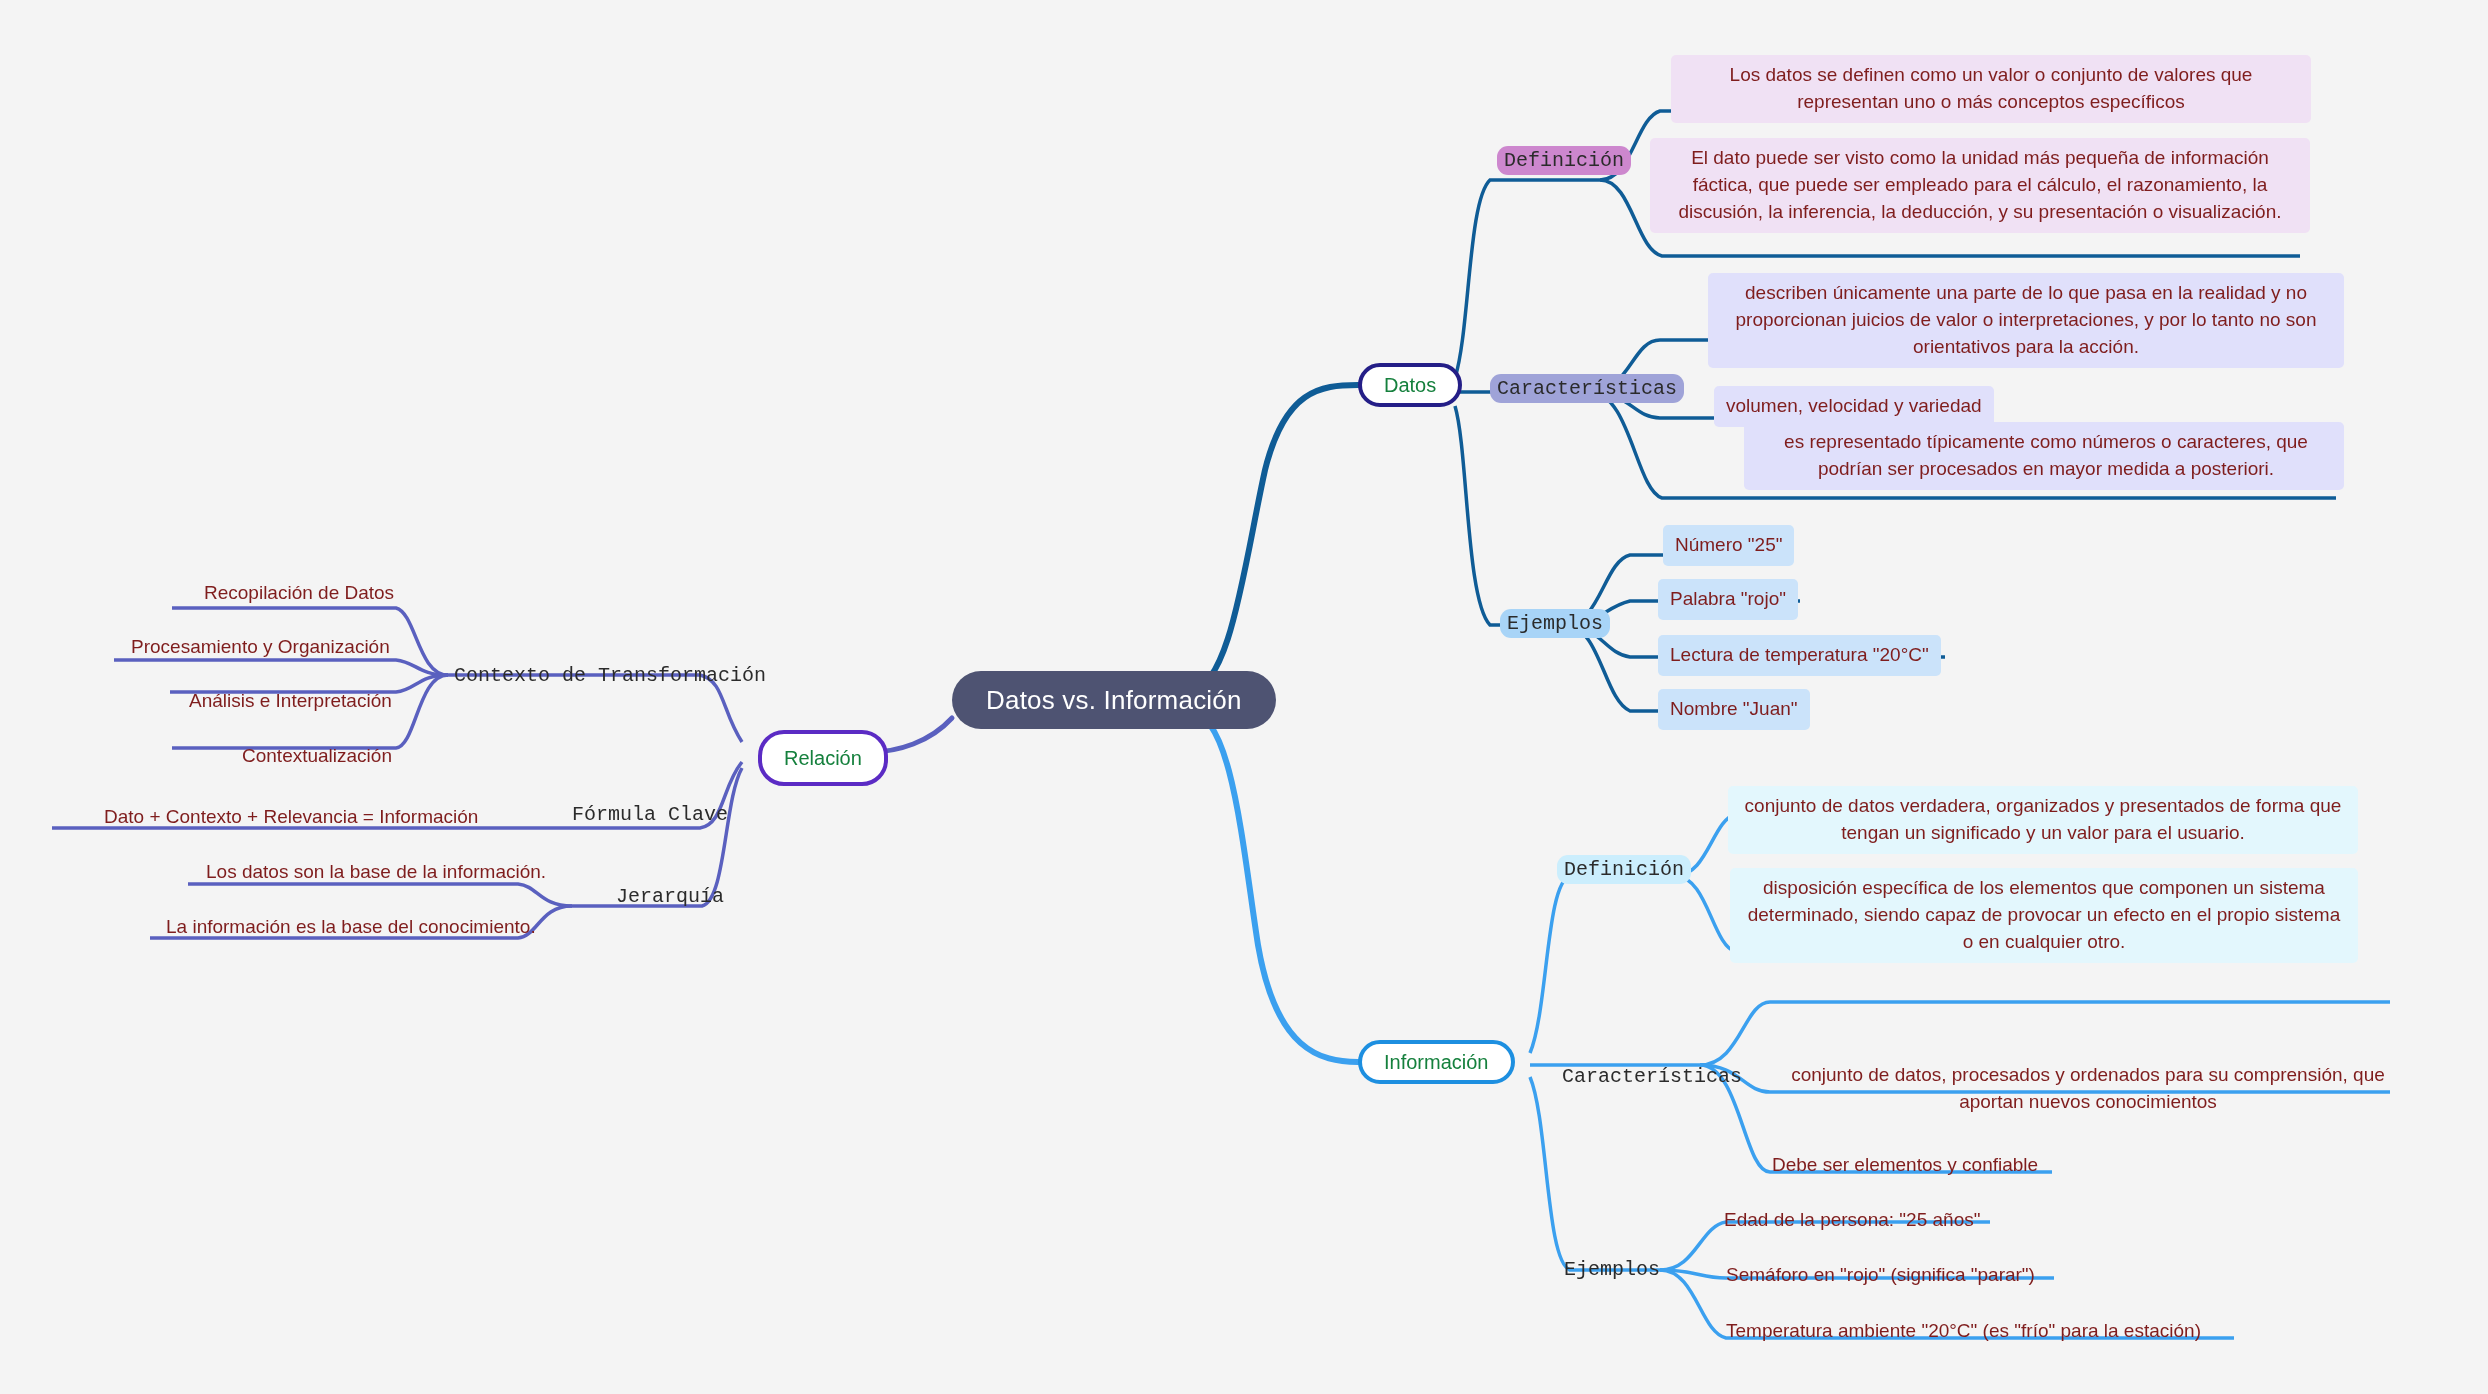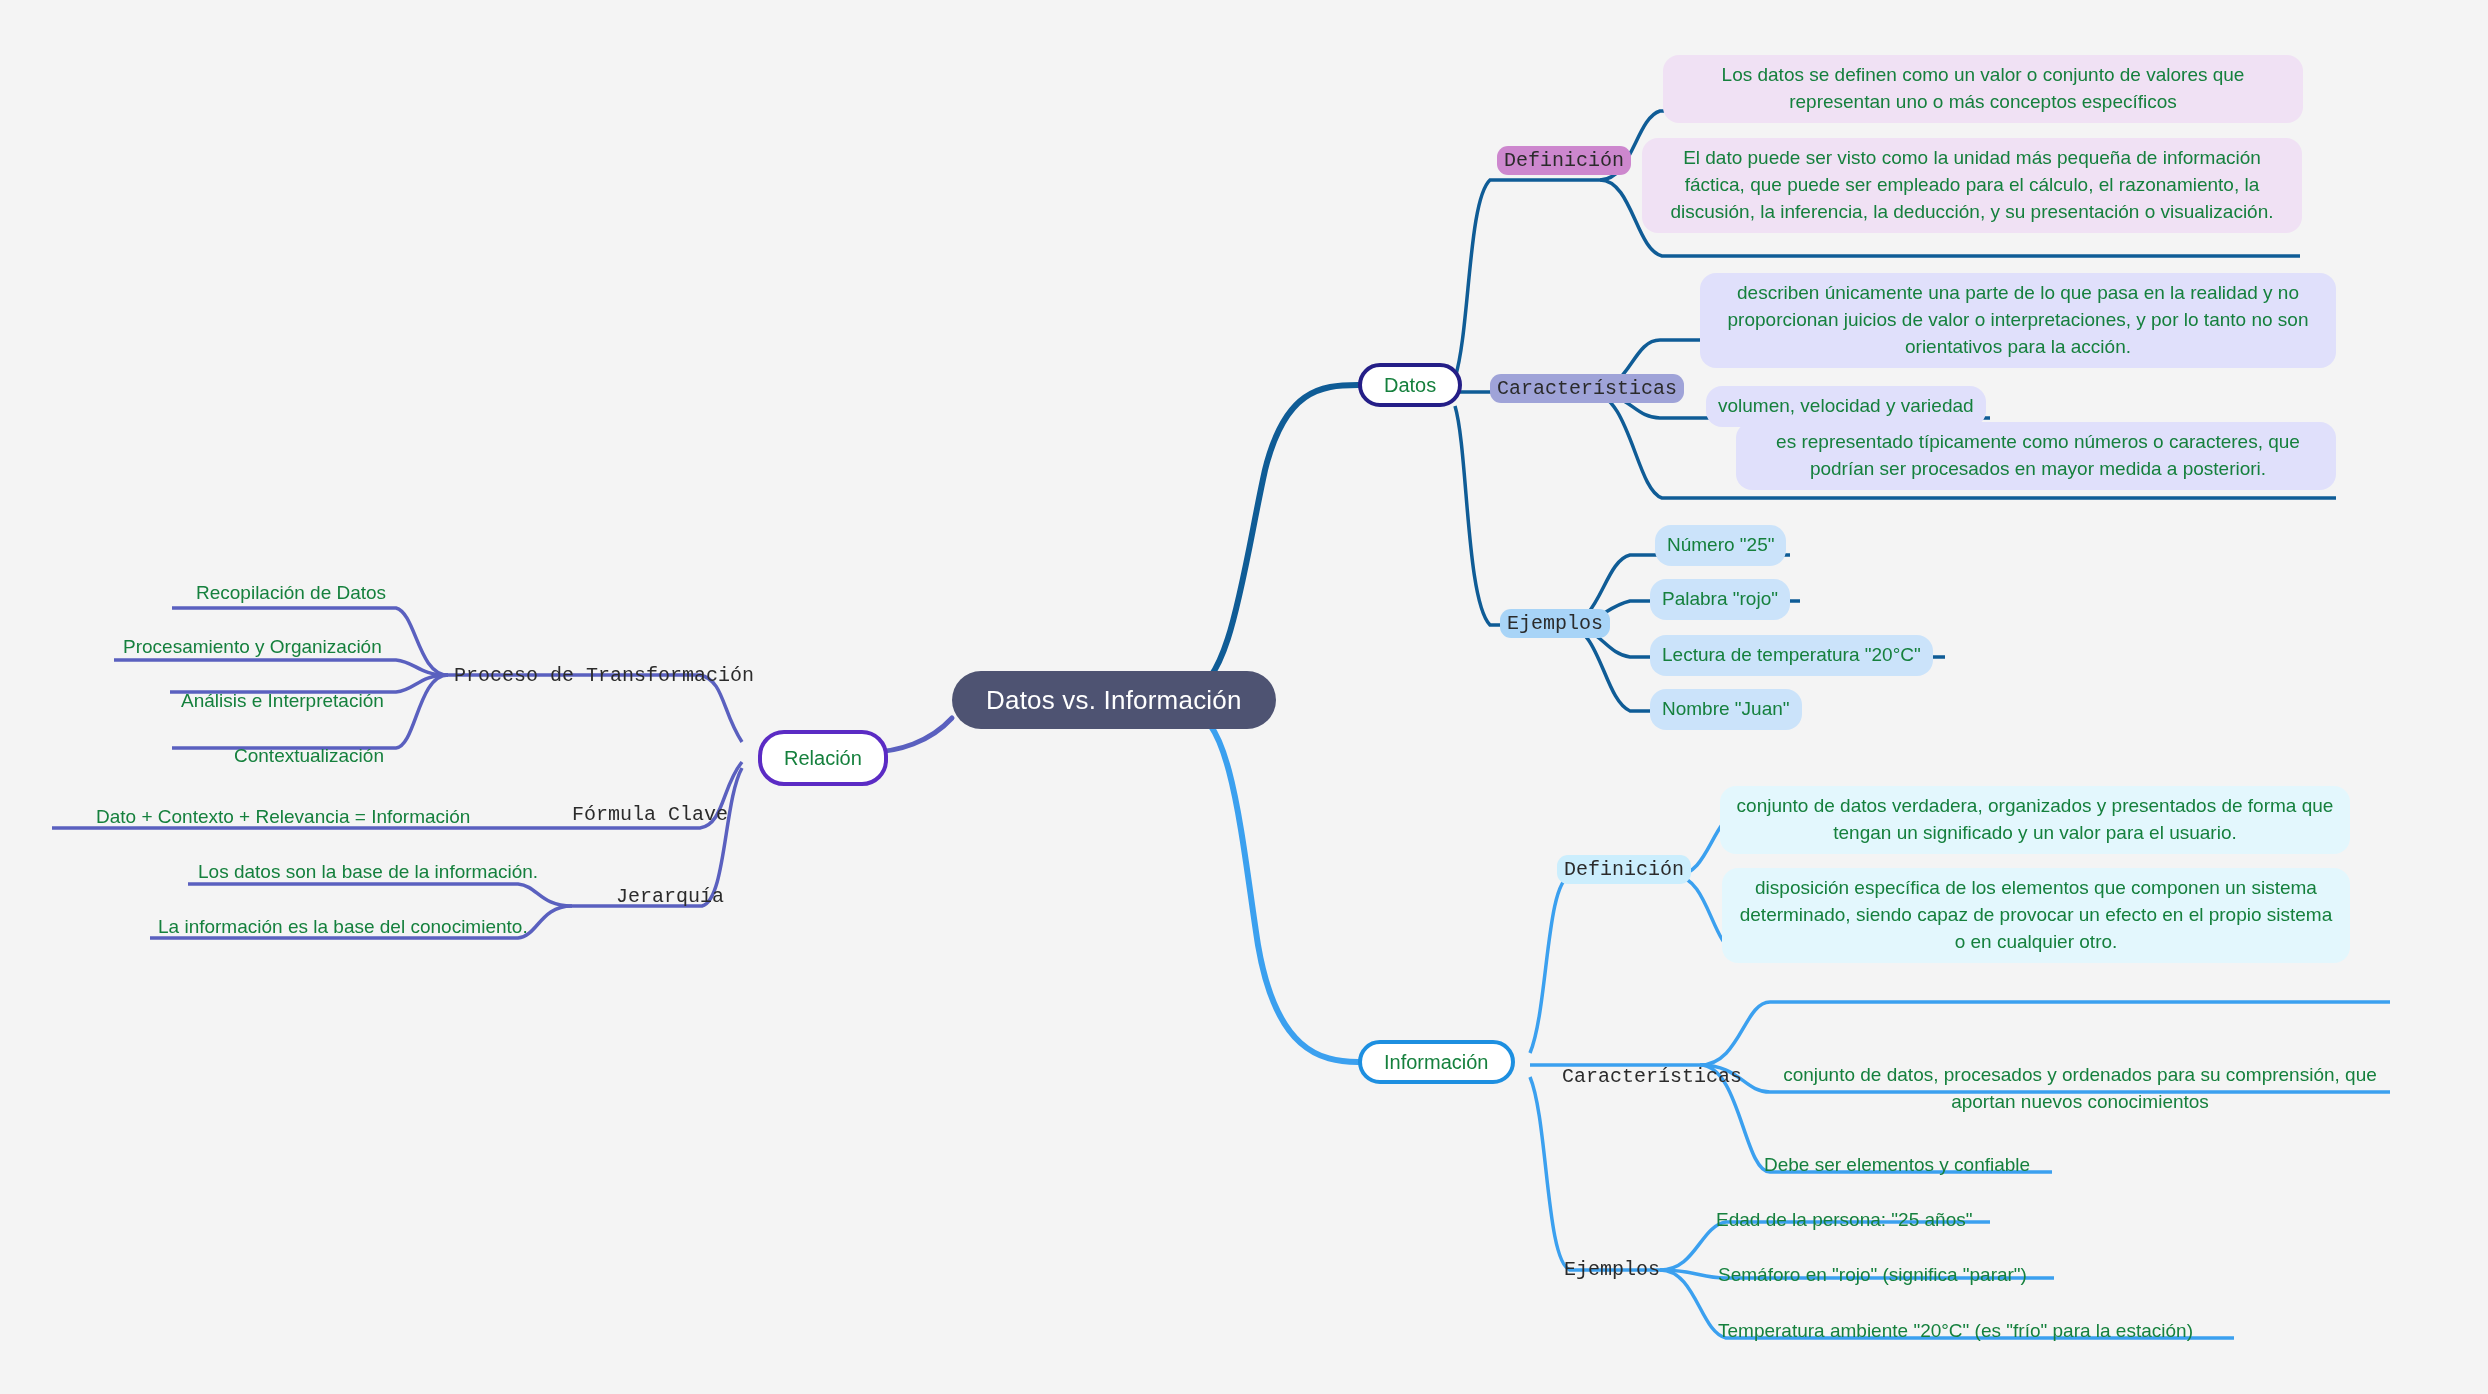--- a/index.html
+++ b/index.html
@@ -64,25 +64,26 @@
     z-index: 26;
     font-family: Liberation Mono, monospace;
   }
   .chip.plain { background: transparent; padding: 3px 2px; }
 
   
   .leaf {
     position: absolute;
     font-size: 19px;
     line-height: 1.42;
-    color: #15803d;
+    color: #7f1d1d;
     text-align: center;
     padding: 7px 12px;
-    border-radius: 16px;
+    border-radius: 5px;
     z-index: 24;
+    margin-left: 8px;
   }
   .leaf.nobg  { background: transparent; padding: 4px 6px; }
   .leaf.onel  { white-space: nowrap; }
 </style>
 </head>
 <body>
 
 <div id="canvas">
 
   <svg id="wires" viewBox="0 0 2488 1394" xmlns="http://www.w3.org/2000/svg">
@@ -186,21 +187,21 @@
   <div class="leaf nobg onel" style="left:1758px; top:1148px;">Debe ser elementos y confiable</div>
 
   <div class="chip plain" style="left:1562px; top:1255px;">
     <span>Ejemplos</span>
   </div>
   <div class="leaf nobg onel" style="left:1710px; top:1203px;">Edad de la persona: "25 años"</div>
   <div class="leaf nobg onel" style="left:1712px; top:1258px;">Semáforo en "rojo" (significa "parar")</div>
   <div class="leaf nobg onel" style="left:1712px; top:1314px;">Temperatura ambiente "20°C" (es "frío" para la estación)</div>
 
   <div class="chip plain" style="left:452px; top:661px;">
-    <span>Proceso de Transformación</span>
+    <span>Contexto de Transformación</span>
   </div>
   <div class="leaf nobg onel" style="left:190px; top:576px;">Recopilación de Datos</div>
   <div class="leaf nobg onel" style="left:117px; top:630px;">Procesamiento y Organización</div>
   <div class="leaf nobg onel" style="left:175px; top:684px;">Análisis e Interpretación</div>
   <div class="leaf nobg onel" style="left:228px; top:739px;">Contextualización</div>
 
   <div class="chip plain" style="left:570px; top:800px;">
     <span>Fórmula Clave</span>
   </div>
   <div class="leaf nobg onel" style="left:90px; top:800px;">Dato + Contexto + Relevancia = Información</div>

